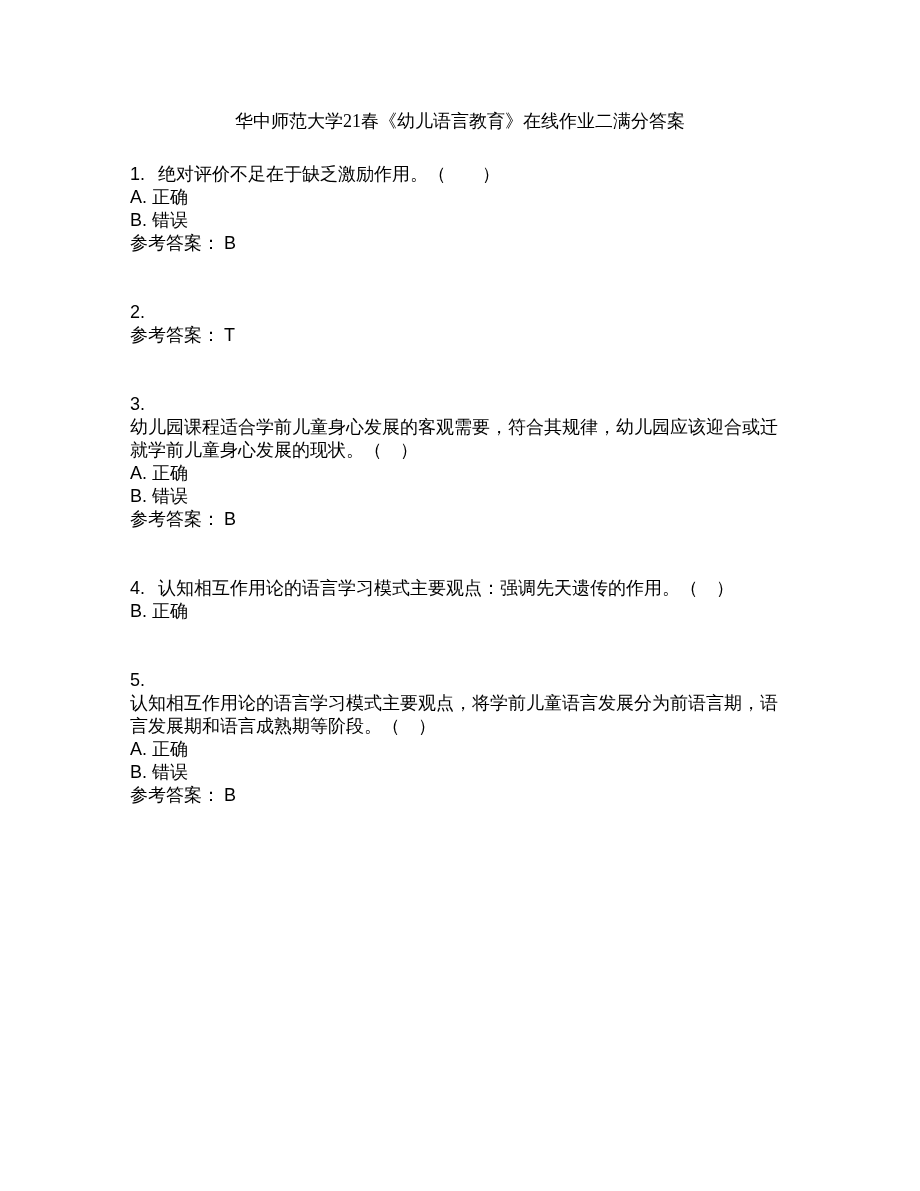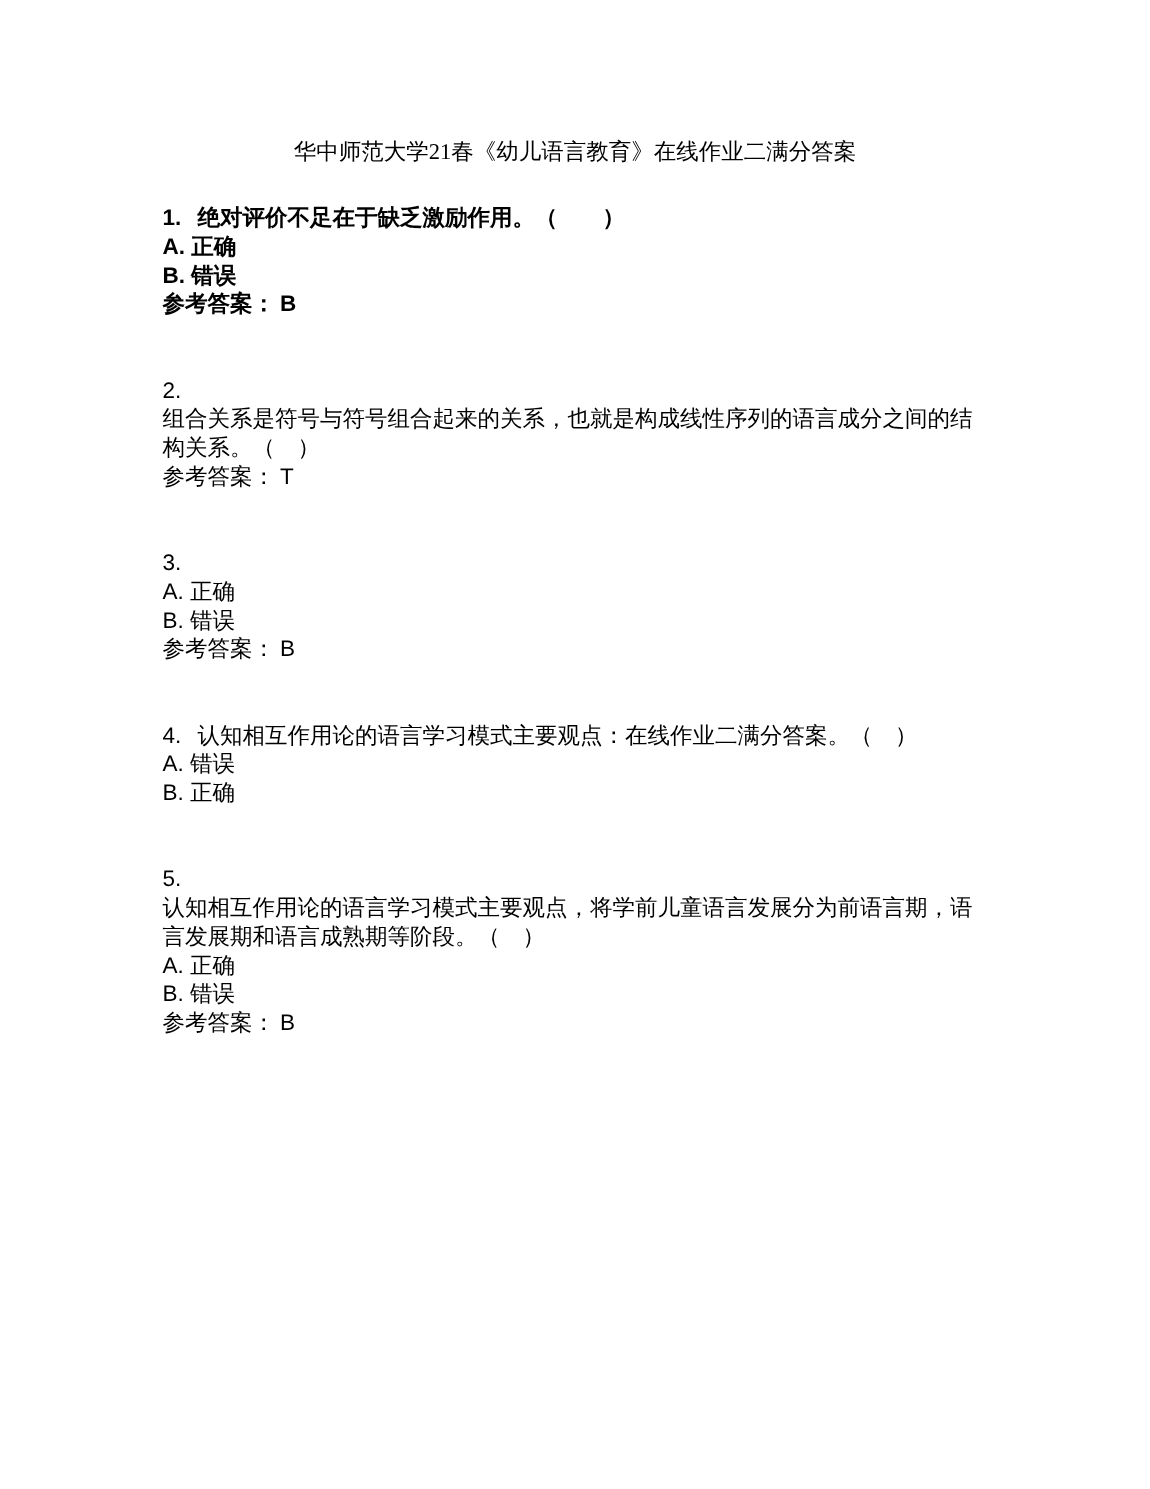--- a/index.html
+++ b/index.html
@@ -27,21 +27,20 @@
     font-size: 18px;
     line-height: 23px;
     text-align: center;
     white-space: nowrap;
   }
   .question {
     margin: 0 0 46px 0;
   }
   .question.q-first {
     margin-top: 30px;
-    font-weight: bold;
   }
   .question p {
     margin: 0;
     padding: 0;
   }
   .q-text-block, .q-head-inline {
     width: 660px;
   }
   .q-num-inline {
     margin-right: 13px;
@@ -73,45 +72,42 @@
     <p class="opt">
       <span class="opt-key">B.</span><span class="opt-label">错误</span>
     </p>
     <p class="answer-line">
       <span class="answer-label">参考答案：</span><span class="answer-letter">B</span>
     </p>
   </section>
 
   <section class="question">
     <p class="q-num-line">2.</p>
-    <p class="q-text-block">组合关系是符号与符号组合起来的关系，也就是构成线性序列的语言成分之间的结构关系。（　）</p>
     <p class="answer-line">
       <span class="answer-label">参考答案：</span><span class="answer-letter">T</span>
     </p>
   </section>
 
   <section class="question">
     <p class="q-num-line">3.</p>
+    <p class="q-text-block">幼儿园课程适合学前儿童身心发展的客观需要，符合其规律，幼儿园应该迎合或迁就学前儿童身心发展的现状。（　）</p>
     <p class="opt">
       <span class="opt-key">A.</span><span class="opt-label">正确</span>
     </p>
     <p class="opt">
       <span class="opt-key">B.</span><span class="opt-label">错误</span>
     </p>
     <p class="answer-line">
       <span class="answer-label">参考答案：</span><span class="answer-letter">B</span>
     </p>
   </section>
 
   <section class="question">
     <p class="q-head-inline">
-      <span class="q-num-inline">4.</span><span class="q-text">认知相互作用论的语言学习模式主要观点：在线作业二满分答案。（　）</span>
-    </p>
-    <p class="opt">
-      <span class="opt-key">A.</span><span class="opt-label">错误</span>
+      <span class="q-num-inline">4.</span><span class="q-text">认知相互作用论的语言学习模式主要观点：强调先天遗传的作用。（　）</span>
     </p>
     <p class="opt">
       <span class="opt-key">B.</span><span class="opt-label">正确</span>
     </p>
   </section>
 
   <section class="question">
     <p class="q-num-line">5.</p>
     <p class="q-text-block">认知相互作用论的语言学习模式主要观点，将学前儿童语言发展分为前语言期，语言发展期和语言成熟期等阶段。（　）</p>
     <p class="opt">

